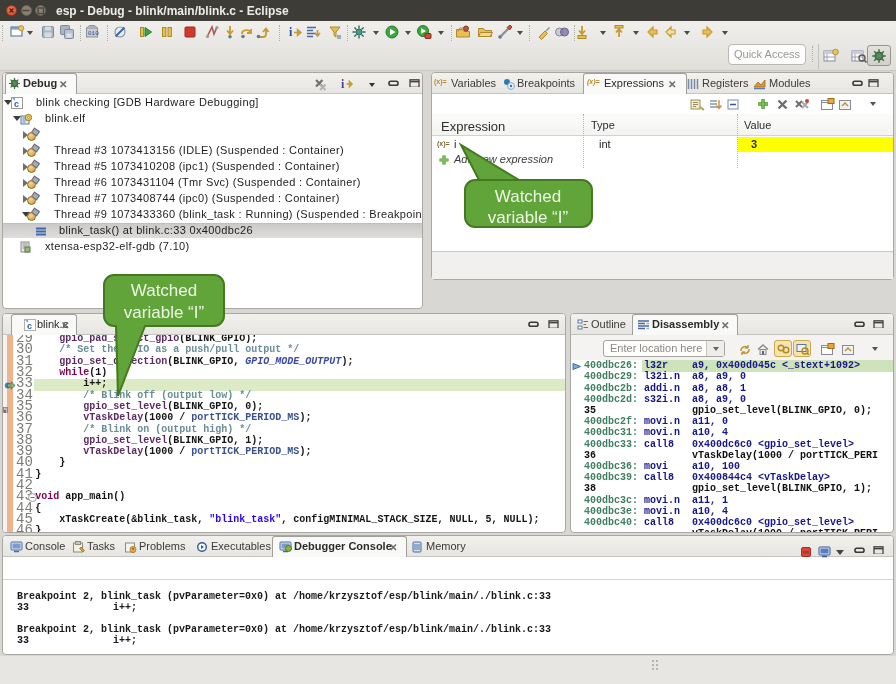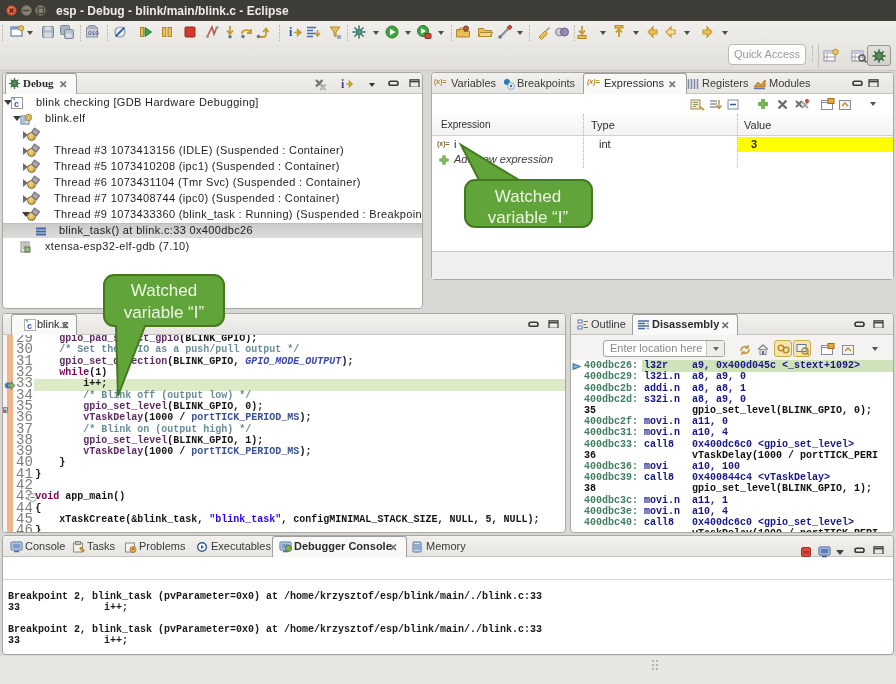--- a/index.html
+++ b/index.html
@@ -223,21 +223,21 @@
 <div class="panel" id="p-debug" style="left:2px; top:72px; width:421px; height:237px;">
   <div class="phead"></div>
   <div class="tab-sel" style="left:2px; width:72px;"></div>
 
   <svg class="icon" style="left:5px; top:4px;" width="13" height="13" viewBox="0 0 13 13">
     <circle cx="6.5" cy="6.5" r="3" fill="#5a8a5a" stroke="#3e6e3e" stroke-width="1.4"></circle>
     <g stroke="#3e6e3e" stroke-width="1.2">
         <path d="M6.5 1v2.2M6.5 9.8V12M1 6.5h2.2M9.8 6.5H12M2.6 2.6l1.6 1.6M8.8 8.8l1.6 1.6M10.4 2.6L8.8 4.2M4.2 8.8l-1.6 1.6"></path>
       </g>
   </svg>
-  <div class="tabtxt" style="left:20px; font-weight:bold;font-family:Liberation Serif, serif;">Debug</div>
+  <div class="tabtxt" style="left:20px; font-weight:bold;">Debug</div>
   <svg class="icon" style="left:56px; top:7px;" width="9" height="9">
       <path d="M1.5 1.5l5.5 5.5M7 1.5L1.5 7" stroke="#6a6a66" stroke-width="1.5"></path>
     </svg>
   <svg class="icon" style="left:311px; top:5px;" width="14" height="14" viewBox="0 0 14 14">
     <path d="M2 2l6.5 6.5M8.5 2L2 8.5" stroke="#71716b" stroke-width="2.2"></path>
     <path d="M6 6.5l5.5 5.5M11.5 6.5L6 12" stroke="#b4b4ae" stroke-width="2"></path>
   </svg>
   <svg class="icon" style="left:338px; top:4px;" width="15" height="13" viewBox="0 0 15 13">
     <text x="0" y="11" font-size="12" font-weight="bold" fill="#4a3f9c" font-family="Liberation Serif,serif">i</text>
     <path d="M5.5 7h5M8.5 4.5L11 7 8.5 9.5z" stroke="#c2a030" stroke-width="1.6" fill="#e2bc45"></path>
@@ -362,21 +362,21 @@
       <rect x="8" y="0.5" width="6" height="5" fill="#e8a83a" stroke="#a06a1a"></rect>
     </svg>
   <svg class="icon" style="left:406px; top:25px;" width="15" height="13">
       <rect x="1.5" y="2.5" width="11" height="9" fill="#f4f2e6" stroke="#8a88a0"></rect>
       <path d="M4 8l3-3 3 3" fill="none" stroke="#b09040" stroke-width="1.4"></path>
     </svg>
   <div class="dd" style="left:438px; top:29px; border-top-color:#55534f;"></div>
   <div id="expr-body" style="position:absolute; left:0; top:22px; right:0; bottom:0; overflow:hidden;">
 
     <div style="position:absolute; left:0; top:19px; width:100%; height:22px; background:linear-gradient(#fcfcfb,#f4f3f1); border-bottom:1px solid #d4d2ce;"></div>
-    <div style="position:absolute; left:9px; top:24px; font-size:10px; color:#2e2e2e;">Expression</div>
+    <div style="position:absolute; left:9px; top:24px; font-size:13px; color:#2e2e2e;">Expression</div>
     <div style="position:absolute; left:159px; top:24px; font-size:11px; color:#2e2e2e;">Type</div>
     <div style="position:absolute; left:312px; top:24px; font-size:11px; color:#2e2e2e;">Value</div>
     <div style="position:absolute; left:151px; top:19px; height:54px; border-left:1px dotted #b4b2ae;"></div>
     <div style="position:absolute; left:305px; top:19px; height:54px; border-left:1px dotted #b4b2ae;"></div>
 
     <div style="position:absolute; left:306px; top:42px; width:155px; height:15px; background:#ffff00;"></div>
     <div style="position:absolute; left:5px; top:45px; font-size:7px; font-weight:bold; color:#7a6a2a;">(x)=</div>
     <div style="position:absolute; left:22px; top:43px; font-size:11px; color:#20204a;">i</div>
     <div style="position:absolute; left:167px; top:43px; font-size:11px; color:#1d1d1d;">int</div>
     <div style="position:absolute; left:319px; top:43px; font-size:11px; font-weight:bold; color:#33280a;">3</div>
@@ -605,21 +605,21 @@
   <div class="dd" style="left:833px; top:14px; border-left-width:4.5px; border-right-width:4.5px; border-top-width:5px; border-top-color:#44423e;"></div>
   <svg class="minmax" style="left:851px; top:10px;" width="11" height="9">
       <rect x="1" y="2.2" width="9" height="4" rx="1.8" fill="none" stroke="#3a3834" stroke-width="1.6"></rect>
     </svg>
   <svg class="minmax" style="left:870px; top:10px;" width="11" height="9">
       <rect x="1" y="0.8" width="9" height="7.5" fill="none" stroke="#44423e" stroke-width="1.3"></rect>
       <path d="M1 2.6h9" stroke="#44423e" stroke-width="1.6"></path>
     </svg>
   <div id="console-body" style="position:absolute; left:0; top:22px; right:0; bottom:0; overflow:hidden;">
     <div style="position:absolute; left:0; top:21px; width:100%; border-top:1px solid #d8d6d2;"></div>
-    <pre style="position:absolute; left:5px; top:32.5px; font-size:10px; line-height:11px; color:#1a1a1a; font-weight:bold;">Breakpoint 2, blink_task (pvParameter=0x0) at /home/krzysztof/esp/blink/main/./blink.c:33
+    <pre style="position:absolute; left:14px; top:32.5px; font-size:10px; line-height:11px; color:#1a1a1a; font-weight:bold;">Breakpoint 2, blink_task (pvParameter=0x0) at /home/krzysztof/esp/blink/main/./blink.c:33
 33              i++;
 
 Breakpoint 2, blink_task (pvParameter=0x0) at /home/krzysztof/esp/blink/main/./blink.c:33
 33              i++;</pre>
   </div>
 </div>
 
 <div class="abs" style="left:0; top:656px; width:896px; height:28px; background:#e8e6e3;">
   <svg class="abs" style="left:650px; top:3px;" width="10" height="14">
       <g fill="#a5a39e">

